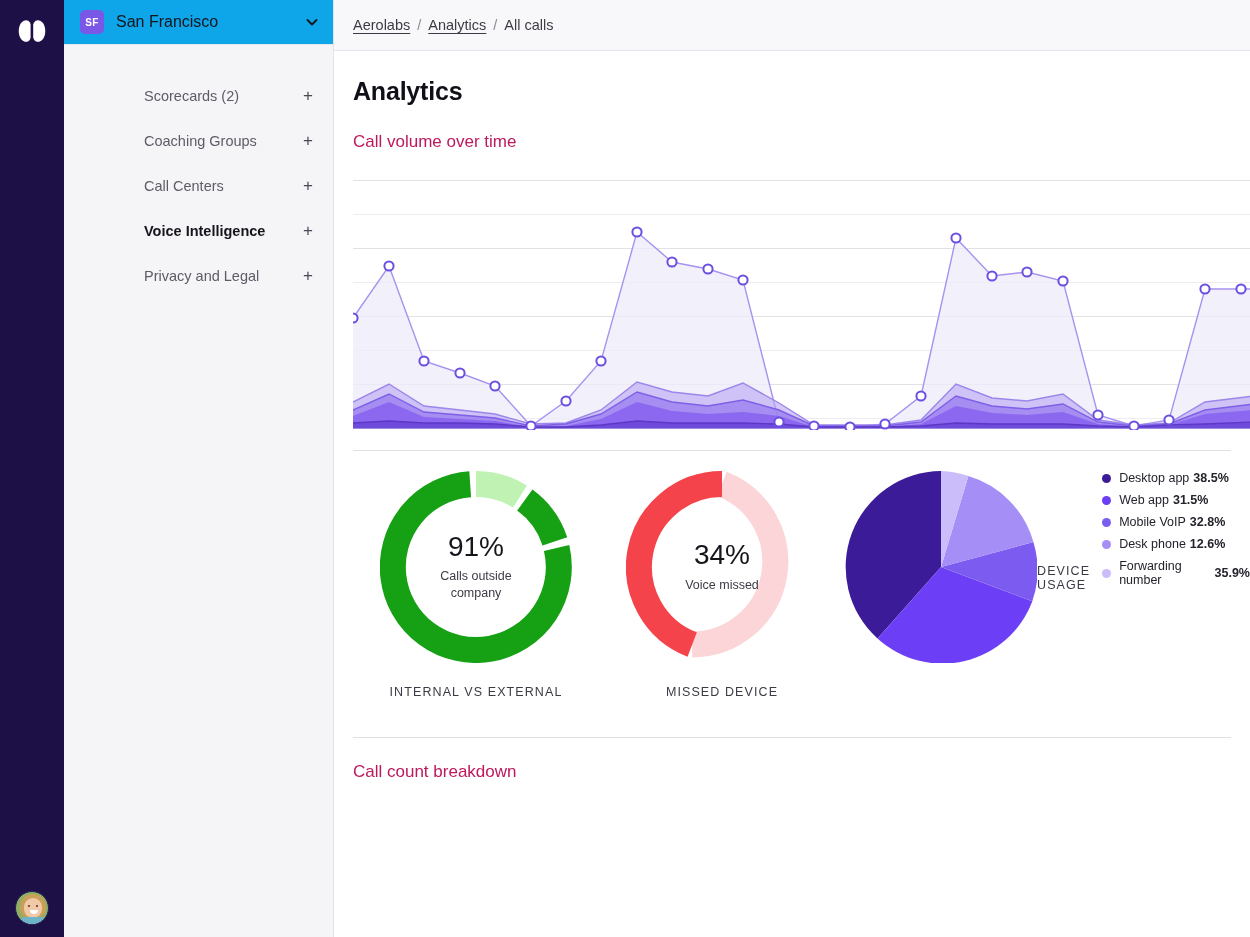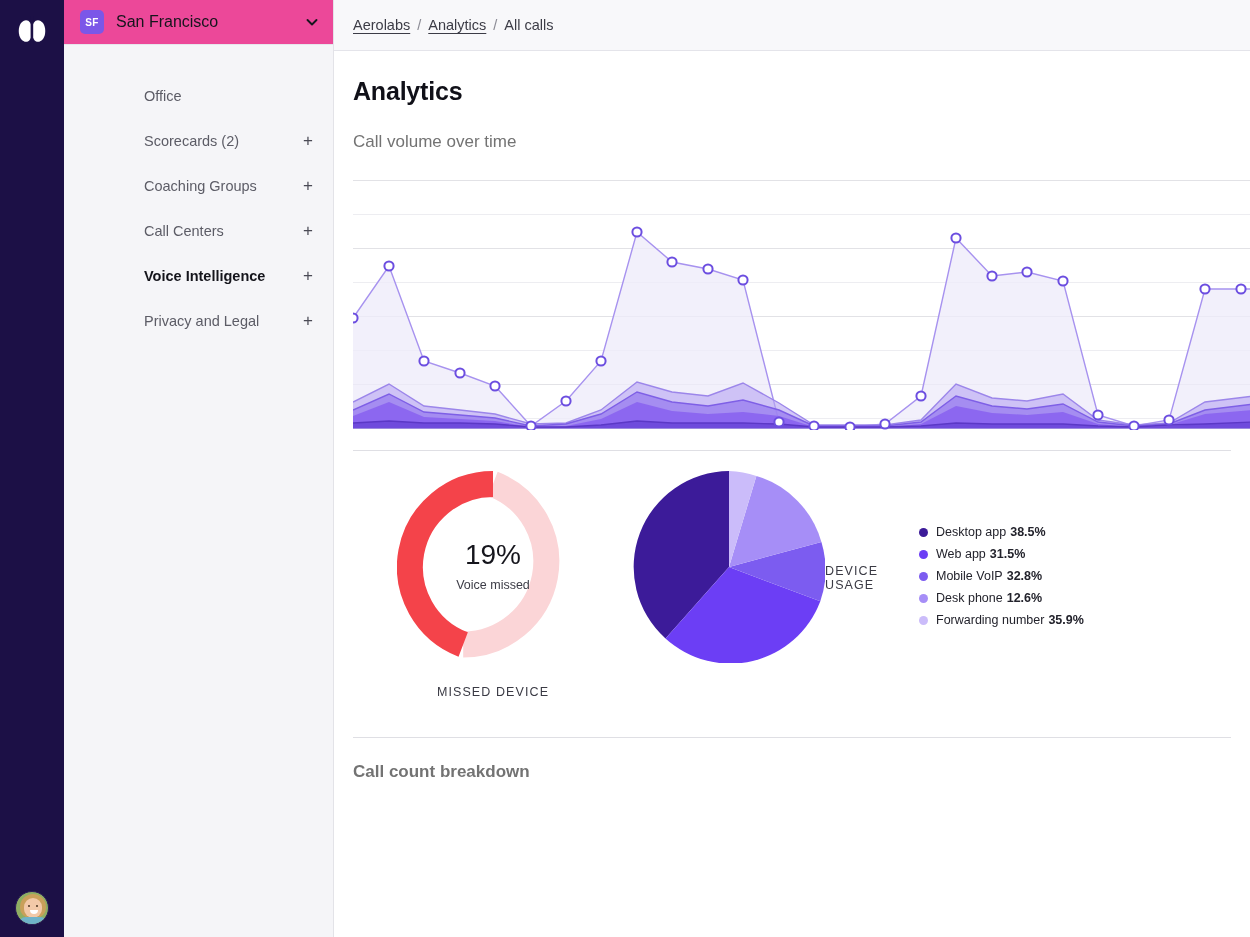--- a/index.html
+++ b/index.html
@@ -36,21 +36,21 @@
 
   
   .sidebar {
     width: 270px; flex: 0 0 270px; height: 937px;
     background: #f5f5f8;
     border-right: 1px solid #e3e3e8;
     display: flex; flex-direction: column;
   }
   .ws-selector {
     height: 45px; display: flex; align-items: center;
-    padding: 0 14px 0 16px; background: #ec4899;
+    padding: 0 14px 0 16px; background: #0ea5e9;
     border-bottom: 1px solid #e6e6ec;
     cursor: pointer;
   }
   .ws-badge {
     width: 24px; height: 24px; border-radius: 5px;
     background: #7b57e8; color: #fff;
     font-size: 10px; font-weight: 700; letter-spacing: .3px;
     display: flex; align-items: center; justify-content: center;
     flex: 0 0 24px;
   }
@@ -73,21 +73,21 @@
     border-bottom: 1px solid #e4e4ea;
     display: flex; align-items: center; padding-left: 19px;
   }
   .crumb { font-size: 14.5px; color: #3c3c46; }
   .crumb.link { text-decoration: underline; text-underline-offset: 3px; cursor: pointer; }
   .crumb-sep { font-size: 14.5px; color: #8a8a94; margin: 0 7px; }
 
   .content { flex: 1; padding: 0 0 0 19px; overflow: hidden; position: relative; }
   .page-title { font-size: 25px; font-weight: 700; color: #101018; margin-top: 26px; letter-spacing: -.2px; }
 
-  .section-title { font-size: 17px; color: #737373; margin-top: 0; }
+  .section-title { font-size: 17px; color: #be185d; margin-top: 0; }
   .hr { height: 1px; background: #dfdfe4; margin-right: 19px; }
 
   
   .chartwrap { margin-top: 26px; }
   .chart-area { margin-top: 18px; height: 260px; position: relative; }
   .chart-area svg { display: block; }
 
   
   .habits { margin-top: 20px; display: flex; align-items: flex-start; }
   .donut-card { width: 280px; display: flex; flex-direction: column; align-items: center; }
@@ -98,27 +98,27 @@
     align-items: center; justify-content: center; text-align: center;
   }
   .donut-pct { font-size: 28px; color: #15151c; line-height: 1.05; }
   .donut-sub { font-size: 12.5px; color: #3c3c46; margin-top: 7px; line-height: 1.35; max-width: 110px; }
   .donut-caption {
     margin-top: 22px; font-size: 12.5px; letter-spacing: 1.1px;
     color: #3a3a44;
   }
   .pie-card { display: flex; align-items: flex-start; }
   .pie-col { width: 280px; display: flex; flex-direction: row; align-items: center; }
-  .legend { margin-top: 54px; margin-left: 6px; }
+  .legend { margin-left: 6px; }
   .legend-row { display: flex; align-items: center; margin-bottom: 8px; font-size: 12.5px; color: #23232c; }
   .legend-dot { width: 9px; height: 9px; border-radius: 50%; margin-right: 8px; flex: 0 0 9px; }
   .legend-val { font-weight: 700; margin-left: 4px; }
 
   .bottom-sec { margin-top: 24px; }
-  .bottom-sec .section-title { margin-top: 12px; font-weight: bold; }
+  .bottom-sec .section-title { margin-top: 12px; }
 </style>
 </head>
 <body>
 
 <div class="app">
 
   <div class="rail">
     <div class="rail-logo">
       <svg viewBox="0 0 40 34" width="40" height="34">
         <path d="M9 9 C13 4, 20 5, 20 17 C20 29, 13 30, 9 25 C6 21, 6 13, 9 9 Z" fill="#ffffff"></path>
@@ -142,23 +142,20 @@
       <div class="ws-badge">SF</div>
       <div class="ws-name">San Francisco</div>
       <span class="ws-chev">
         <svg viewBox="0 0 14 14" width="14" height="14">
             <path d="M2.5 5 L7 9.5 L11.5 5" fill="none" stroke="#15151c" stroke-width="1.9" stroke-linecap="round" stroke-linejoin="round"></path>
           </svg>
       </span>
     </div>
 
     <nav class="nav">
-      <div class="nav-item">
-        <span class="nav-label">Office</span>
-      </div>
       <div class="nav-item">
         <span class="nav-label">Scorecards (2)</span>
         <span class="nav-plus">+</span>
       </div>
       <div class="nav-item">
         <span class="nav-label">Coaching Groups</span>
         <span class="nav-plus">+</span>
       </div>
       <div class="nav-item">
         <span class="nav-label">Call Centers</span>
@@ -253,31 +250,48 @@
           </svg>
         </div>
       </div>
 
       <div class="hr" style="margin-top:20px;"></div>
 
       <div>
 
         <div class="habits">
 
-
           <div class="donut-card">
             <div class="donut">
               <svg viewBox="0 0 192 192" width="192" height="192">
 
+                <path fill="none" stroke="#bff2b3" stroke-width="26" d="M 96 13 A 83 83 0 0 1 140.0 25.5"></path>
+
+                <path fill="none" stroke="#16a014" stroke-width="26" d="M 144.8 29.1 A 83 83 0 0 1 174.9 70.4"></path>
+
+                <path fill="none" stroke="#16a014" stroke-width="26" d="M 176.6 77.0 A 83 83 0 1 1 90.2 13.2"></path>
+              </svg>
+              <div class="donut-center">
+                <div class="donut-pct">91%</div>
+                <div class="donut-sub">Calls outside company</div>
+              </div>
+            </div>
+            <div class="donut-caption">INTERNAL VS EXTERNAL</div>
+          </div>
+
+          <div class="donut-card">
+            <div class="donut">
+              <svg viewBox="0 0 192 192" width="192" height="192">
+
                 <path fill="none" stroke="#fbd5d7" stroke-width="26" d="M 96 13 A 83 83 0 0 1 66.2 173.5"></path>
 
                 <path fill="none" stroke="#f4434a" stroke-width="26" d="M 96 13 A 83 83 0 0 0 66.2 173.5"></path>
               </svg>
               <div class="donut-center">
-                <div class="donut-pct">19%</div>
+                <div class="donut-pct">34%</div>
                 <div class="donut-sub">Voice missed</div>
               </div>
             </div>
             <div class="donut-caption">MISSED DEVICE</div>
           </div>
 
           <div class="pie-card">
             <div class="pie-col">
               <div class="donut">
                 <svg viewBox="0 0 192 192" width="192" height="192">

